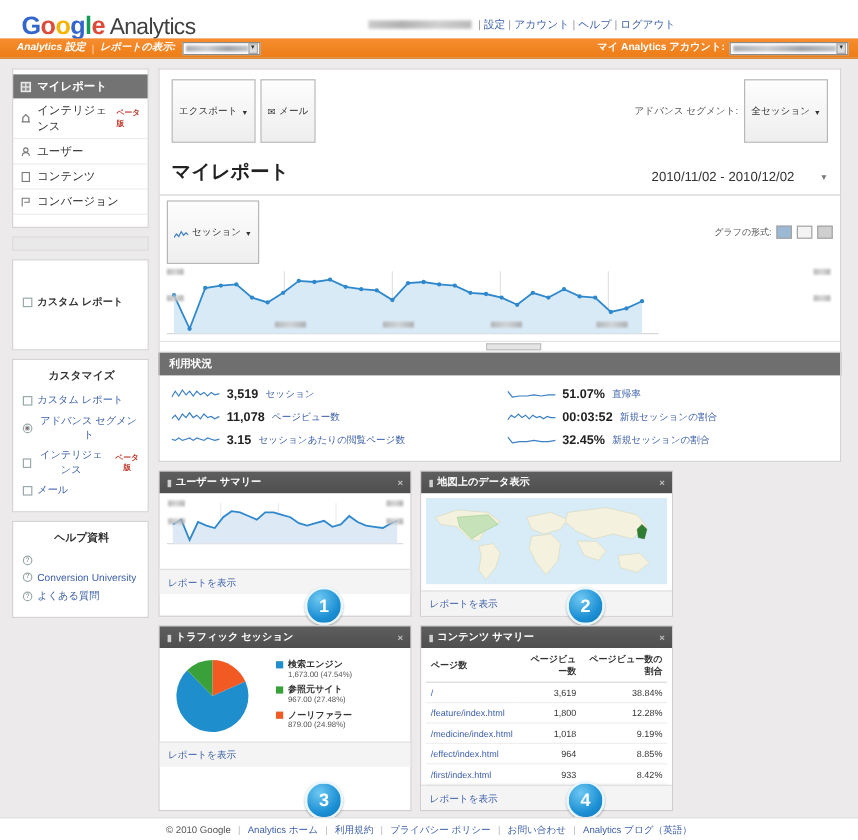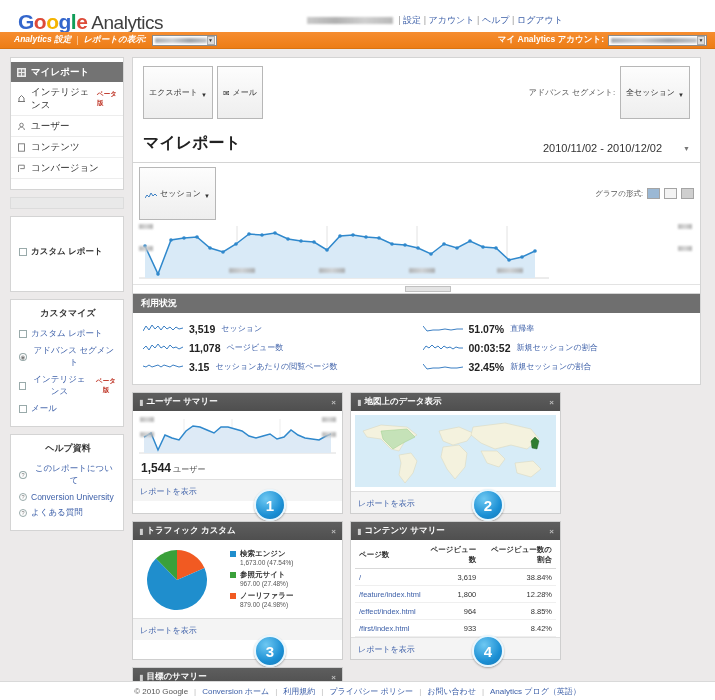--- a/index.html
+++ b/index.html
@@ -287,21 +287,20 @@
             <span>メール</span>
           </div>
         </div>
       </div>
 
       <div class="panel">
         <div class="panel-pad">
           <div class="panel-title">ヘルプ資料</div>
           <div class="side-link">
             <span class="dot">?</span>
-            <span>このレポートについて</span>
           </div>
           <div class="side-link">
             <span class="dot">?</span>
             <span>Conversion University</span>
           </div>
           <div class="side-link">
             <span class="dot">?</span>
             <span>よくある質問</span>
           </div>
         </div>
@@ -476,23 +475,20 @@
                 <line x1="141" y1="2" x2="141" y2="36" stroke="#ededed"></line>
                 <line x1="0" y1="36" x2="197" y2="36" stroke="#dcdcdc"></line>
                 <polygon fill="#ddeaf6" points="5,20 12,16 19,33 26,18 33,21 40,23 47,14 54,9 61,10 68,13 75,16 82,10 89,10 96,12 103,14 110,19 117,21 124,19 131,17 138,22 145,20 152,13 159,18 166,21 173,22 180,23 187,19 192,17 192,36 5,36"></polygon>
                 <polyline fill="none" stroke="#2f88cc" stroke-width="1.5" points="5,20 12,16 19,33 26,18 33,21 40,23 47,14 54,9 61,10 68,13 75,16 82,10 89,10 96,12 103,14 110,19 117,21 124,19 131,17 138,22 145,20 152,13 159,18 166,21 173,22 180,23 187,19 192,17"></polyline>
               </svg>
               <span class="axis-lab" style="left:1px;top:0"><span class="blur-tick sm"></span></span>
               <span class="axis-lab" style="left:1px;top:15px"><span class="blur-tick sm"></span></span>
               <span class="axis-lab" style="right:0;top:0"><span class="blur-tick sm"></span></span>
               <span class="axis-lab" style="right:0;top:15px"><span class="blur-tick sm"></span></span>
             </div>
-            <div class="w-metric">
-              <span>1,544</span><small>ユーザー</small>
-            </div>
           </div>
           <div class="w-foot">
             <a href="#">レポートを表示</a>
           </div>
           <div class="numbadge">1</div>
         </div>
 
         <div class="widget">
           <div class="w-head">
             <span class="grip">▮</span>
@@ -517,21 +513,21 @@
           </div>
           <div class="w-foot">
             <a href="#">レポートを表示</a>
           </div>
           <div class="numbadge">2</div>
         </div>
 
         <div class="widget">
           <div class="w-head">
             <span class="grip">▮</span>
-            <span>トラフィック カスタム</span>
+            <span>トラフィック セッション</span>
             <span class="x">×</span>
           </div>
           <div class="w-body" style="display:flex;align-items:center;gap:15px;padding:8px 6px 6px 10px">
             <svg width="72" height="64" viewBox="0 0 72 64">
               <g transform="translate(34,32)">
                 <path d="M0 0 L0 -30 A30 30 0 0 1 27.5 -12 Z" fill="#f15a22"></path>
                 <path d="M0 0 L27.5 -12 A30 30 0 1 1 -21 -21.4 Z" fill="#1f8ecd"></path>
                 <path d="M0 0 L-21 -21.4 A30 30 0 0 1 0 -30 Z" fill="#3aa03a"></path>
               </g>
             </svg>
@@ -585,20 +581,25 @@
                   <td class="l">/</td>
                   <td>3,619</td>
                   <td>38.84%</td>
                 </tr>
                 <tr>
                   <td class="l">/feature/index.html</td>
                   <td>1,800</td>
                   <td>12.28%</td>
                 </tr>
                 <tr>
+                  <td class="l">/medicine/index.html</td>
+                  <td>1,018</td>
+                  <td>9.19%</td>
+                </tr>
+                <tr>
                   <td class="l">/effect/index.html</td>
                   <td>964</td>
                   <td>8.85%</td>
                 </tr>
                 <tr>
                   <td class="l">/first/index.html</td>
                   <td>933</td>
                   <td>8.42%</td>
                 </tr>
               </tbody>
@@ -638,21 +639,21 @@
 
         </div>
 
       </div>
     </div>
   </div>
 
   <div class="footer">
     <span>© 2010 Google</span>
     <span class="sep">|</span>
-    <a href="#">Conversion ホーム</a>
+    <a href="#">Analytics ホーム</a>
     <span class="sep">|</span>
     <a href="#">利用規約</a>
     <span class="sep">|</span>
     <a href="#">プライバシー ポリシー</a>
     <span class="sep">|</span>
     <a href="#">お問い合わせ</a>
     <span class="sep">|</span>
     <a href="#">Analytics ブログ（英語）</a>
   </div>
 </div>

